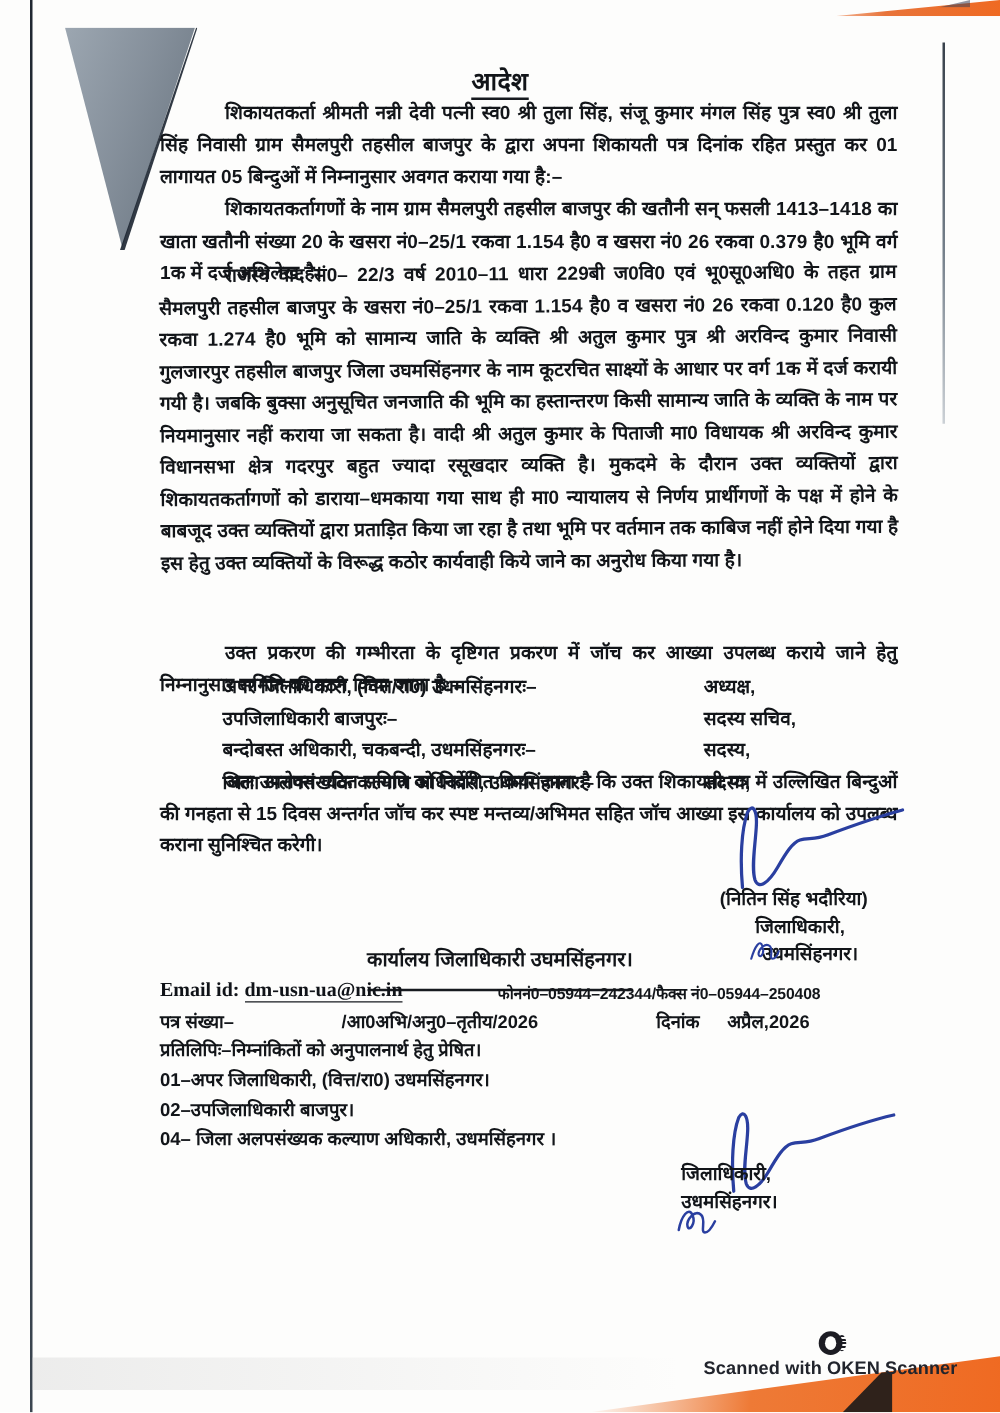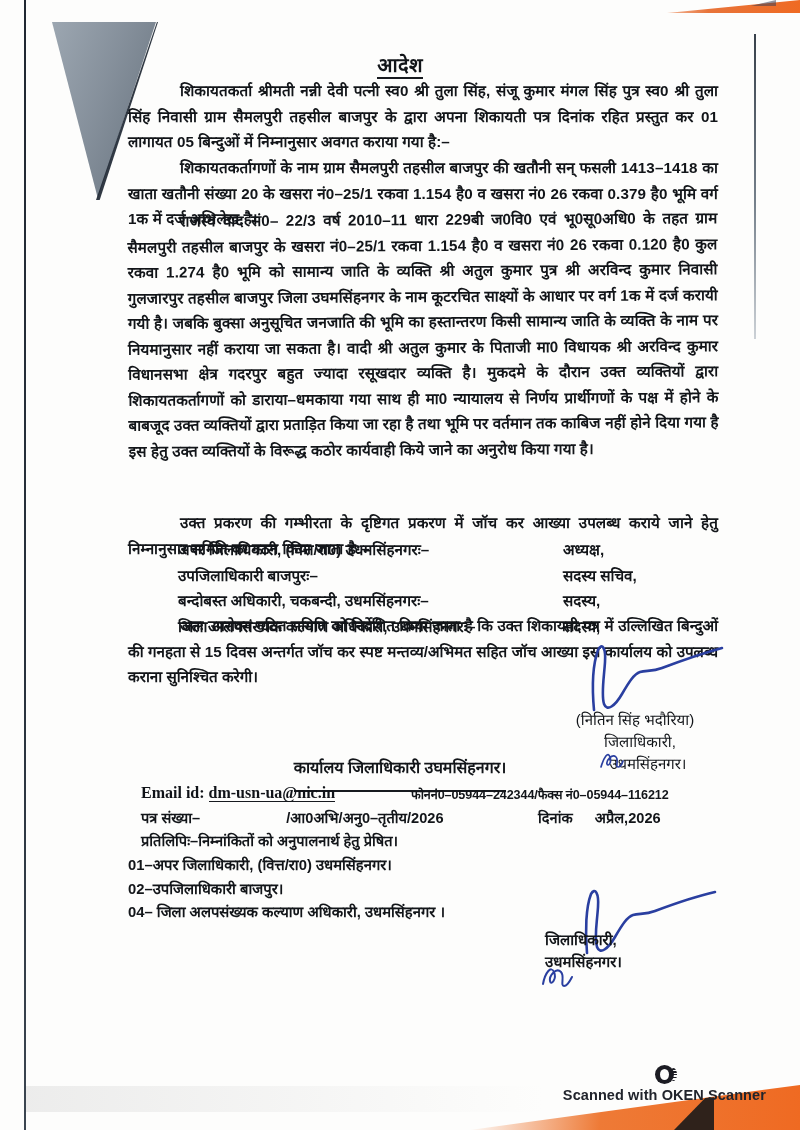--- a/index.html
+++ b/index.html
@@ -177,21 +177,21 @@
   }
 
   .sign-block-1 {
     position: absolute;
     left: 520px;
     top: 705px;
     width: 230px;
     text-align: center;
     font-size: 15px;
     line-height: 22px;
-    font-weight: 400;
+    font-weight: 700;
   }
   .sign-block-1 .l2 { padding-left: 10px; }
   .sign-block-1 .l3 { padding-left: 26px; }
 
   .office-heading {
     position: absolute;
     left: 0;
     top: 752px;
     width: 800px;
     text-align: center;
@@ -201,21 +201,20 @@
   .office-heading span {
     border-bottom: 2px solid #171a1f;
     padding-bottom: 14px;
   }
 
   .footer-line {
     position: absolute;
     font-size: 14.6px;
     font-weight: 600;
     line-height: 22px;
-    margin-left: 13px;
   }
   #f-email { left: 128px; top: 778px; font-family: "Liberation Serif", serif; font-size: 16px; }
   #f-email .mail {
     border-bottom: 1px solid #171a1f;
   }
   #f-phone { left: 398px; top: 780px; font-size: 12.6px; letter-spacing: -.1px; }
   #f-patra { left: 128px; top: 803px; }
   #f-date  { left: 525px; top: 803px; }
   #f-copy  { left: 128px; top: 826px; }
 
@@ -362,21 +361,21 @@
 
     <div class="office-heading hindi">
       <span>कार्यालय जिलाधिकारी उघमसिंहनगर।</span>
     </div>
 
     <div class="footer-line" id="f-email">
       <span>Email id:</span>
       <span class="mail">dm-usn-ua@nic.in</span>
     </div>
 
-    <div class="footer-line hindi" id="f-phone">फोननं0–05944–242344/फैक्स नं0–05944–116212</div>
+    <div class="footer-line hindi" id="f-phone">फोननं0–05944–242344/फैक्स नं0–05944–250408</div>
 
     <div class="footer-line hindi" id="f-patra">
       <span>पत्र संख्या–</span>
       <span style="display:inline-block;width:78px"></span>
       <span>/आ0अभि/अनु0–तृतीय/2026</span>
     </div>
 
     <div class="footer-line hindi" id="f-date">
       <span>दिनांक</span>
       <span style="display:inline-block;width:14px"></span>

